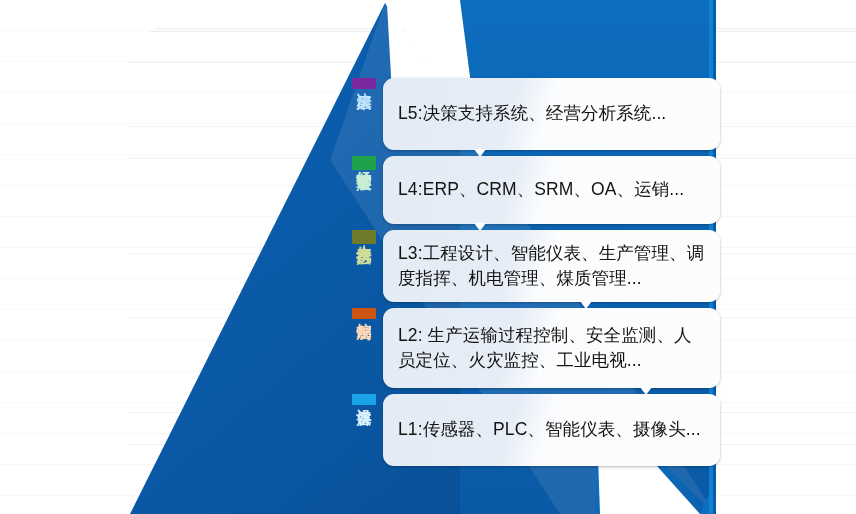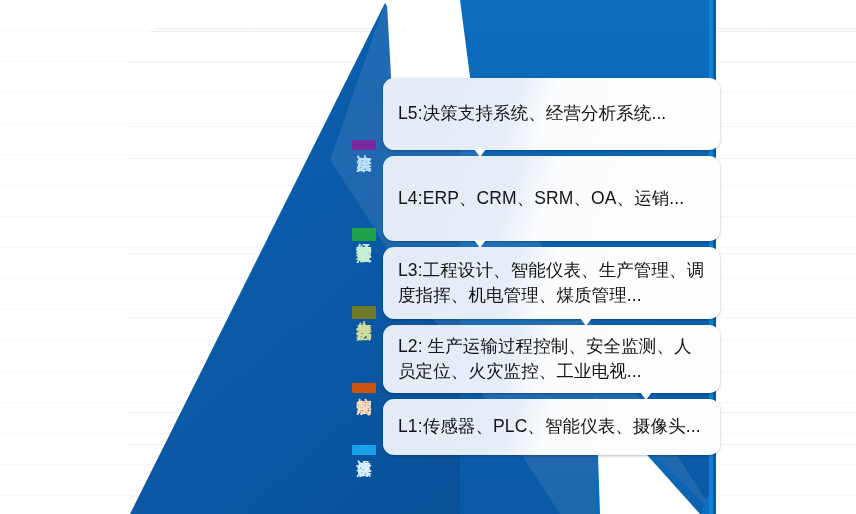--- a/index.html
+++ b/index.html
@@ -41,21 +41,21 @@
   
   .rows{
     position:absolute;
     left:352px;
     top:78px;
     width:368px;
   }
   .row{
     position:relative;
     display:flex;
-    align-items:flex-end;
+    align-items:flex-start;
     margin-bottom:6px;
   }
   .tag{
     width:24px;
     flex:0 0 24px;
     display:flex;
     align-items:center;
     justify-content:center;
     border-radius:1px;
     box-sizing:border-box;
@@ -163,50 +163,50 @@
       <div class="card" style="height:72px;">
         <div class="card-text">L5:决策支持系统、经营分析系统...</div>
       </div>
       <div class="chev"></div>
     </div>
 
     <div class="row">
       <div class="tag" style="background:#1ea24a;">
         <span style="color:#c8eed6;">经营管理层</span>
       </div>
-      <div class="card" style="height:85px;">
+      <div class="card" style="height:68px;">
         <div class="card-text">L4:ERP、CRM、SRM、OA、运销...</div>
       </div>
       <div class="chev"></div>
     </div>
 
     <div class="row">
       <div class="tag" style="background:#6f7a2a;">
         <span style="color:#d2dc9a;">生产执行层</span>
       </div>
       <div class="card" style="height:72px;">
         <div class="card-text">L3:工程设计、智能仪表、生产管理、调度指挥、机电管理、煤质管理...</div>
       </div>
       <div class="chev" style="left:228px;"></div>
     </div>
 
     <div class="row">
       <div class="tag" style="background:#cc5511;">
         <span style="color:#ffd9b8;">控制层</span>
       </div>
-      <div class="card" style="height:68px;">
+      <div class="card" style="height:80px;">
         <div class="card-text">L2: 生产运输过程控制、安全监测、人员定位、火灾监控、工业电视...</div>
       </div>
       <div class="chev" style="left:288px;"></div>
     </div>
 
     <div class="row" style="margin-bottom:0;">
       <div class="tag" style="background:#1aa3e8;">
         <span style="color:#d9f1ff;">设备层</span>
       </div>
-      <div class="card" style="height:56px;">
+      <div class="card" style="height:72px;">
         <div class="card-text">L1:传感器、PLC、智能仪表、摄像头...</div>
       </div>
     </div>
 
   </div>
 
 </div>
 
 </body></html>

